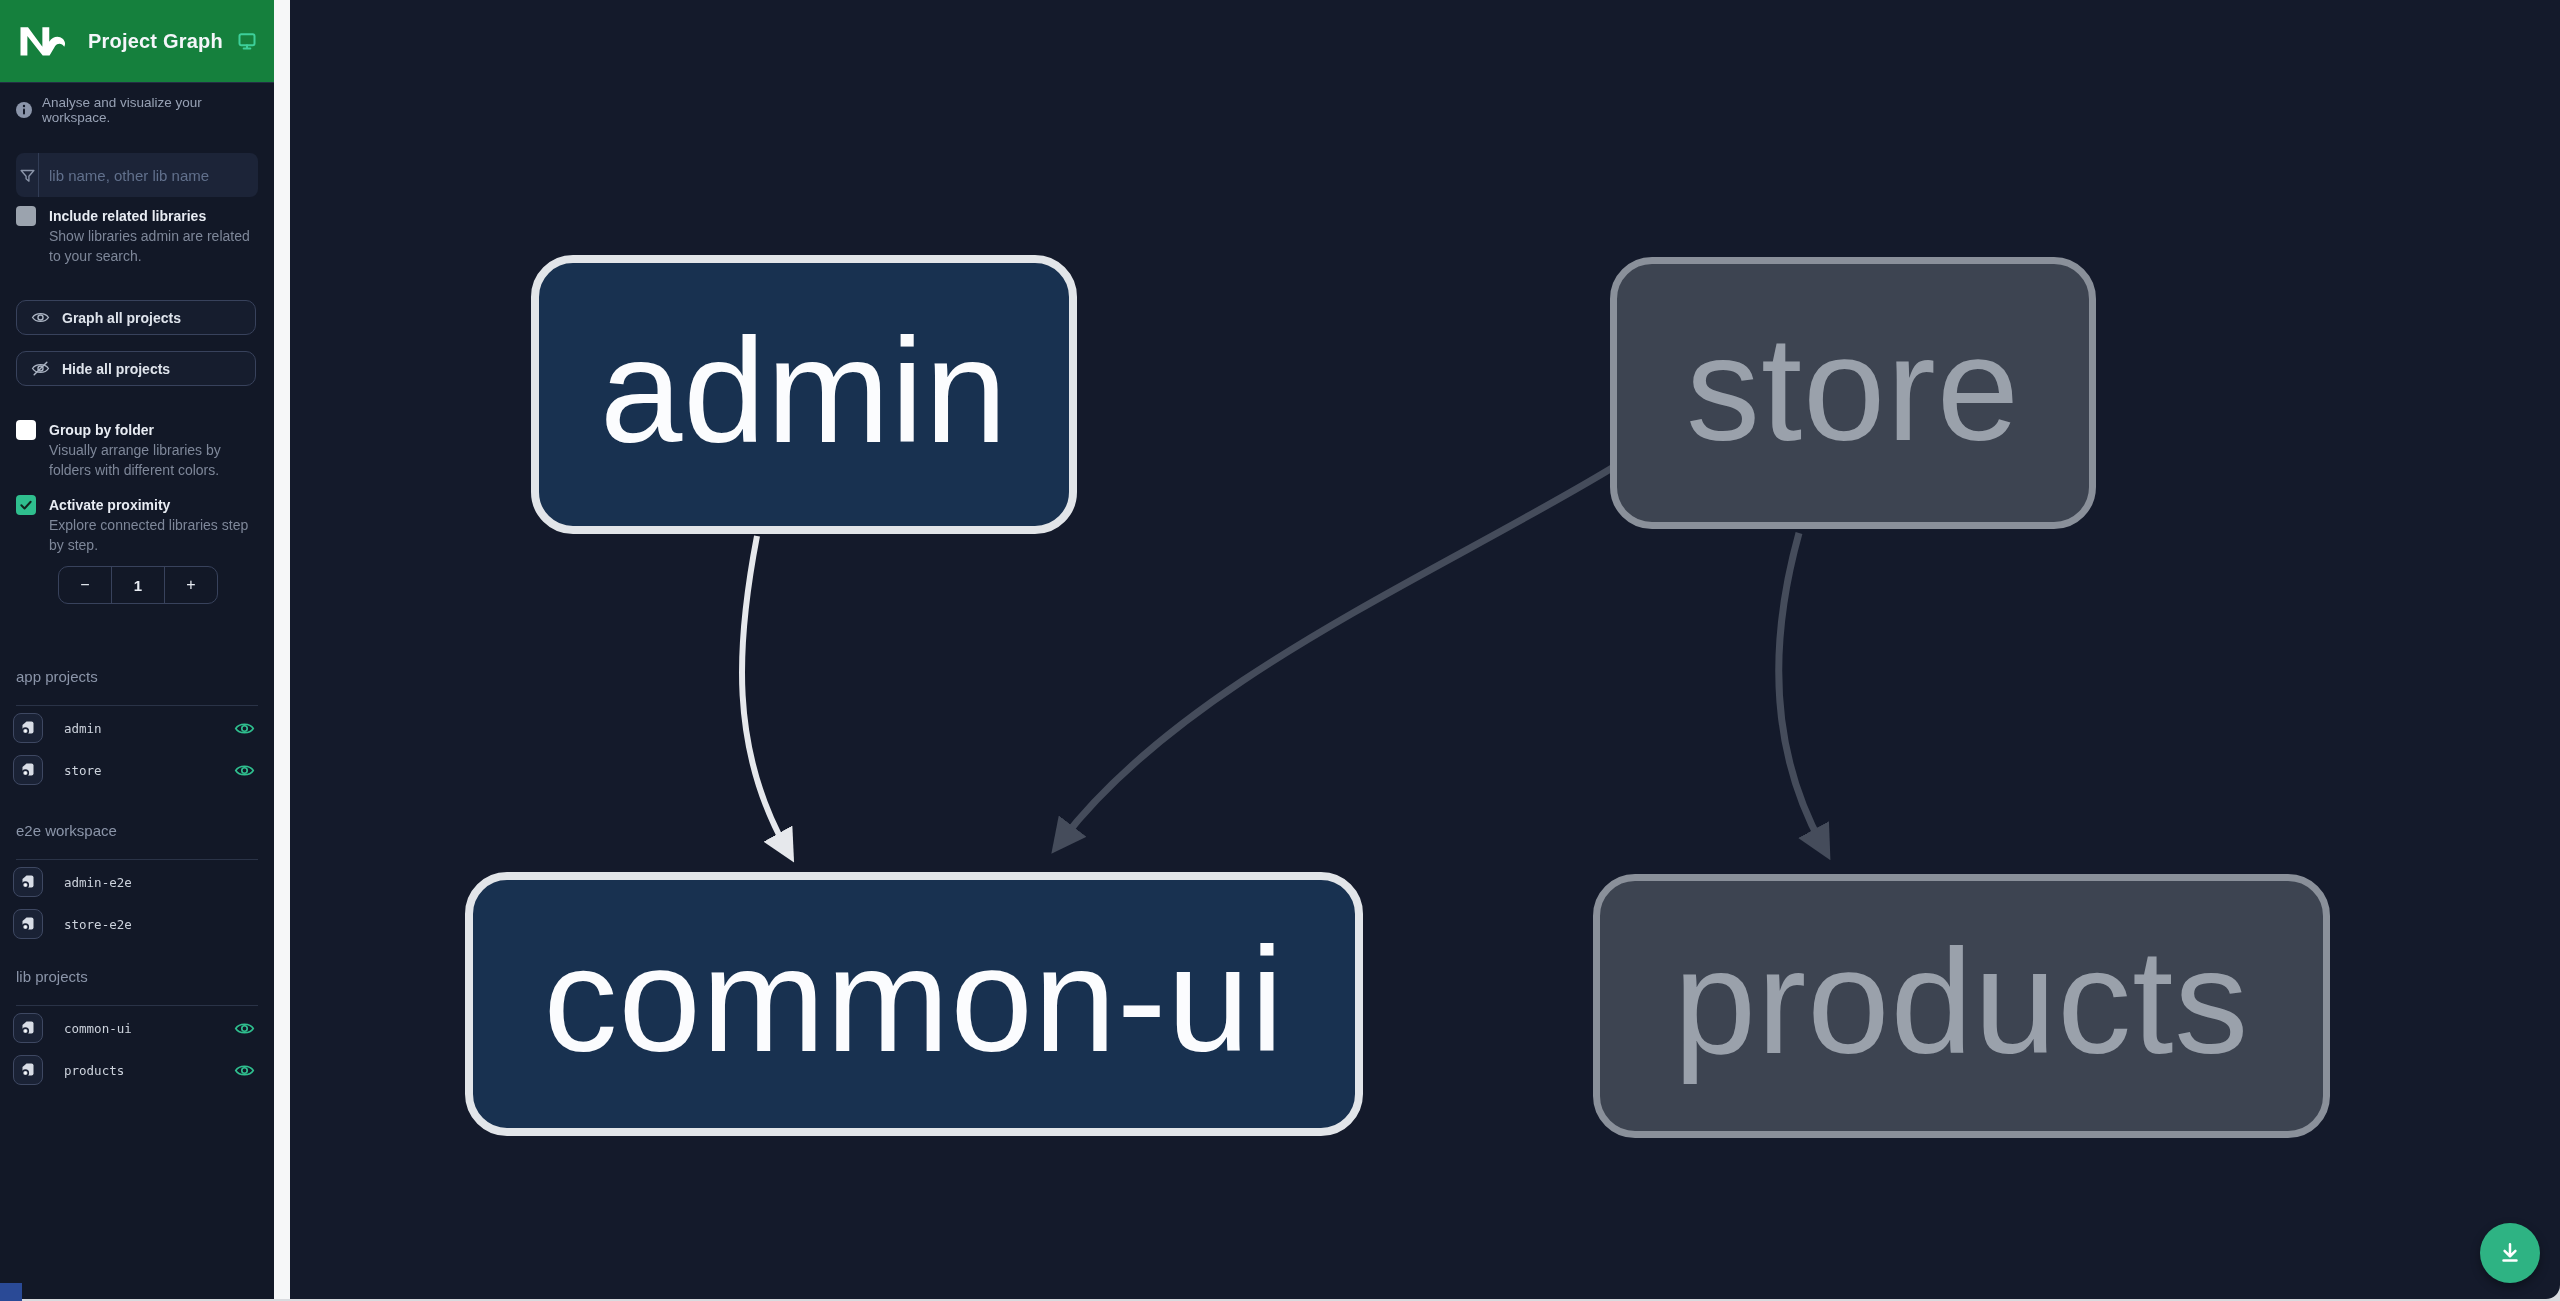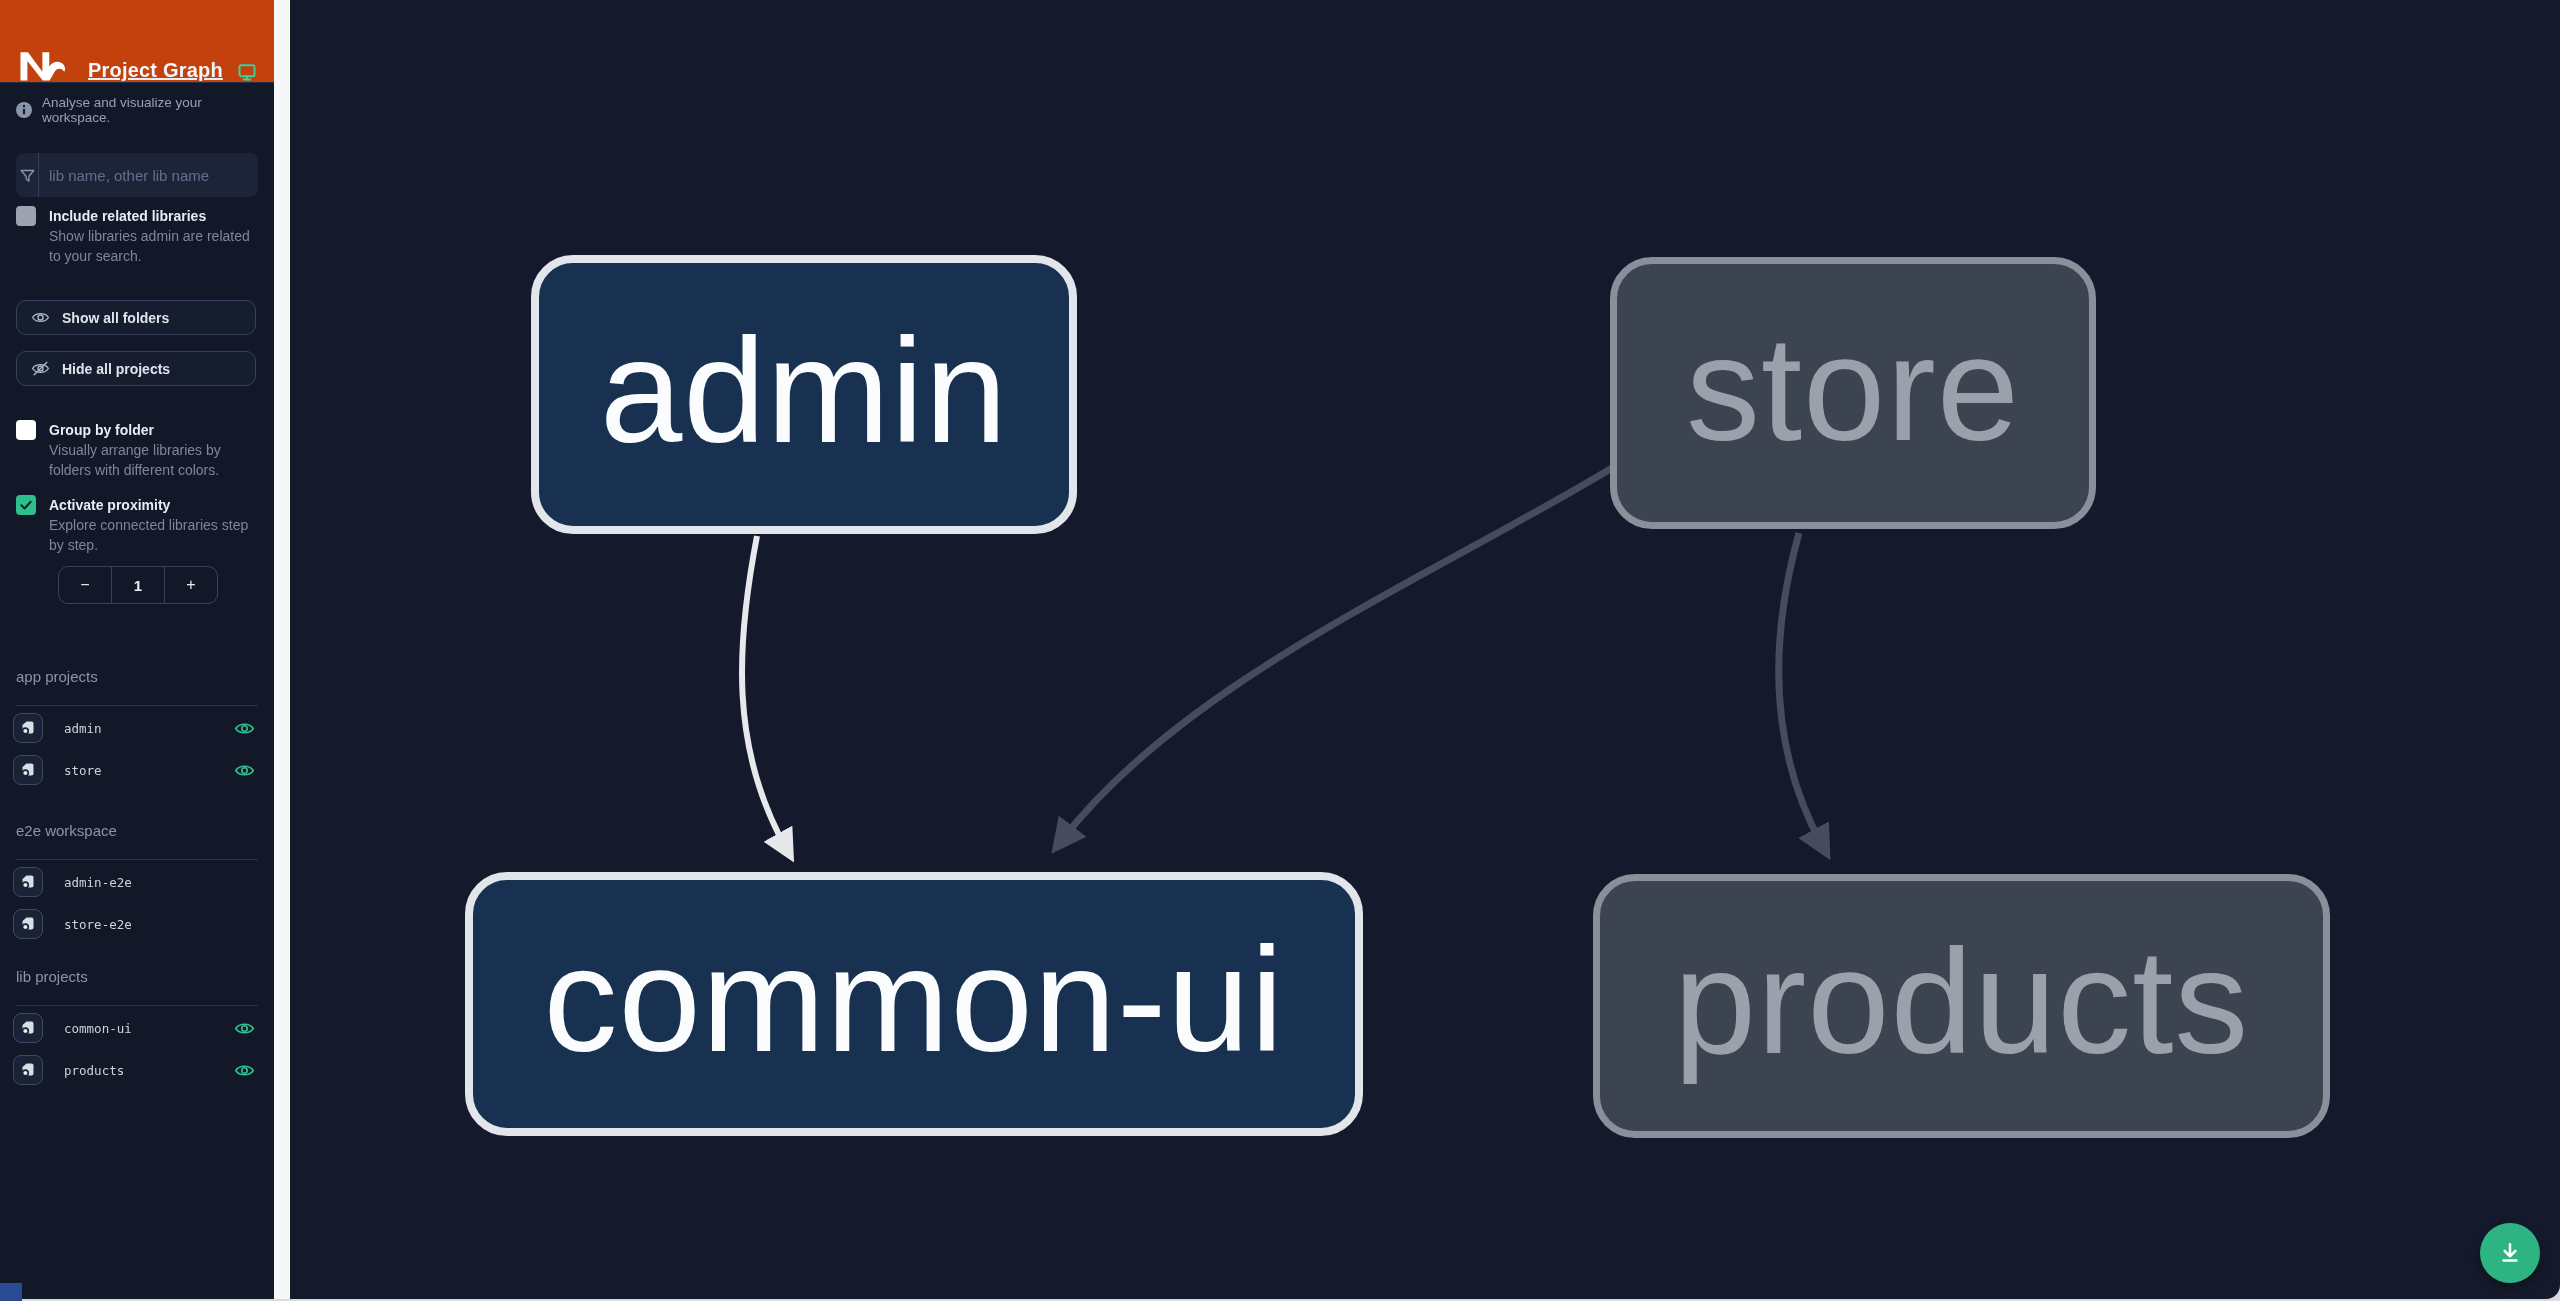--- a/index.html
+++ b/index.html
@@ -2,21 +2,21 @@
 <html><head>
 <meta charset="utf-8">
 <style>
   * { margin:0; padding:0; box-sizing:border-box; }
   html,body { width:2560px; height:1301px; background:#d9dbdf; font-family:"Liberation Sans",sans-serif; overflow:hidden; }
   .app { position:absolute; left:0; top:0; width:2560px; height:1299px; border-radius:0 0 14px 14px; overflow:hidden; }
   .corner-accent { position:absolute; left:0; bottom:0; width:22px; height:18px; background:#2a4a96; }
 
   
   .sidebar { position:absolute; left:0; top:0; width:274px; height:100%; background:#121827; color:#e8ecf3; }
-  .sb-header { position:absolute; left:0; top:0; width:100%; height:83px; background:#c2410c; border-bottom:1px solid #242e44; display:flex; align-items:flex-end;text-decoration:underline; }
+  .sb-header { position:absolute; left:0; top:0; width:100%; height:83px; background:#15803d; border-bottom:1px solid #242e44; display:flex; align-items:center; }
   .nx-logo { width:50px; height:32px; margin-left:18px; }
   .app-title { font-size:20px; font-weight:700; color:#f4f6fa; margin-left:20px; letter-spacing:.2px; }
   .monitor-icon { width:20px; height:20px; margin-left:14px; }
 
   .tagline { position:absolute; left:0; top:95px; width:100%; display:flex; align-items:center; gap:10px; padding:0 16px;justify-content:flex-end; }
   .tagline .txt { font-size:13.5px; color:#97a1b4; }
   .info-icon { flex:0 0 auto; }
 
   .search { position:absolute; left:16px; top:153px; width:242px; height:44px; background:#1c2438; border-radius:8px; display:flex; align-items:center; overflow:hidden; }
   .search .funnel-wrap { width:34px; height:100%; display:flex; align-items:center; justify-content:center; border-right:1px solid #323d56; }
@@ -140,21 +140,21 @@
         <span class="lbl">Include related libraries</span>
         <span class="dsc" style="max-width:206px;">Show libraries admin are related to your search.</span>
       </span>
     </div>
 
     <div class="sb-btn" style="top:300px;">
       <svg width="19" height="19" viewBox="0 0 24 24">
         <path d="M2 12 C6 5.5 18 5.5 22 12 C18 18.5 6 18.5 2 12 Z" fill="none" stroke="#aab3c2" stroke-width="1.8"></path>
         <circle cx="12" cy="12" r="3.2" fill="none" stroke="#aab3c2" stroke-width="1.8"></circle>
       </svg>
-      <span class="blabel">Show all folders</span>
+      <span class="blabel">Graph all projects</span>
     </div>
 
     <div class="sb-btn" style="top:351px;">
       <svg width="19" height="19" viewBox="0 0 24 24">
         <path d="M2 12 C6 5.5 18 5.5 22 12 C18 18.5 6 18.5 2 12 Z" fill="none" stroke="#aab3c2" stroke-width="1.8"></path>
         <circle cx="12" cy="12" r="3.2" fill="none" stroke="#aab3c2" stroke-width="1.8"></circle>
         <path d="M4 20 L20 4" stroke="#aab3c2" stroke-width="1.8" stroke-linecap="round"></path>
       </svg>
       <span class="blabel">Hide all projects</span>
     </div>

